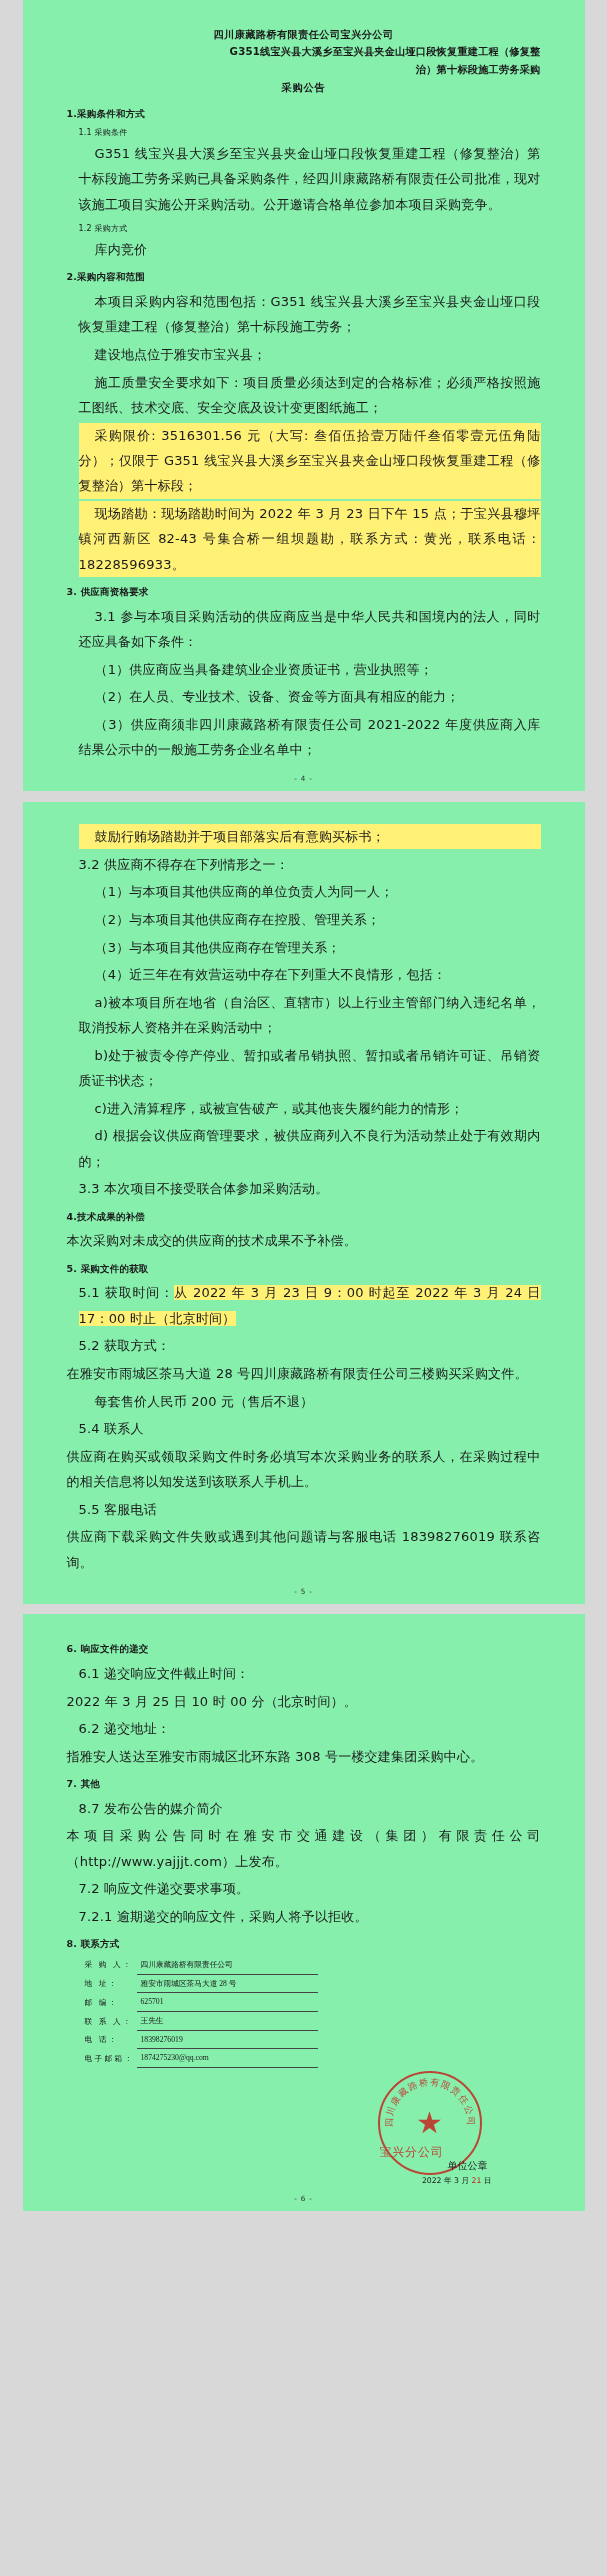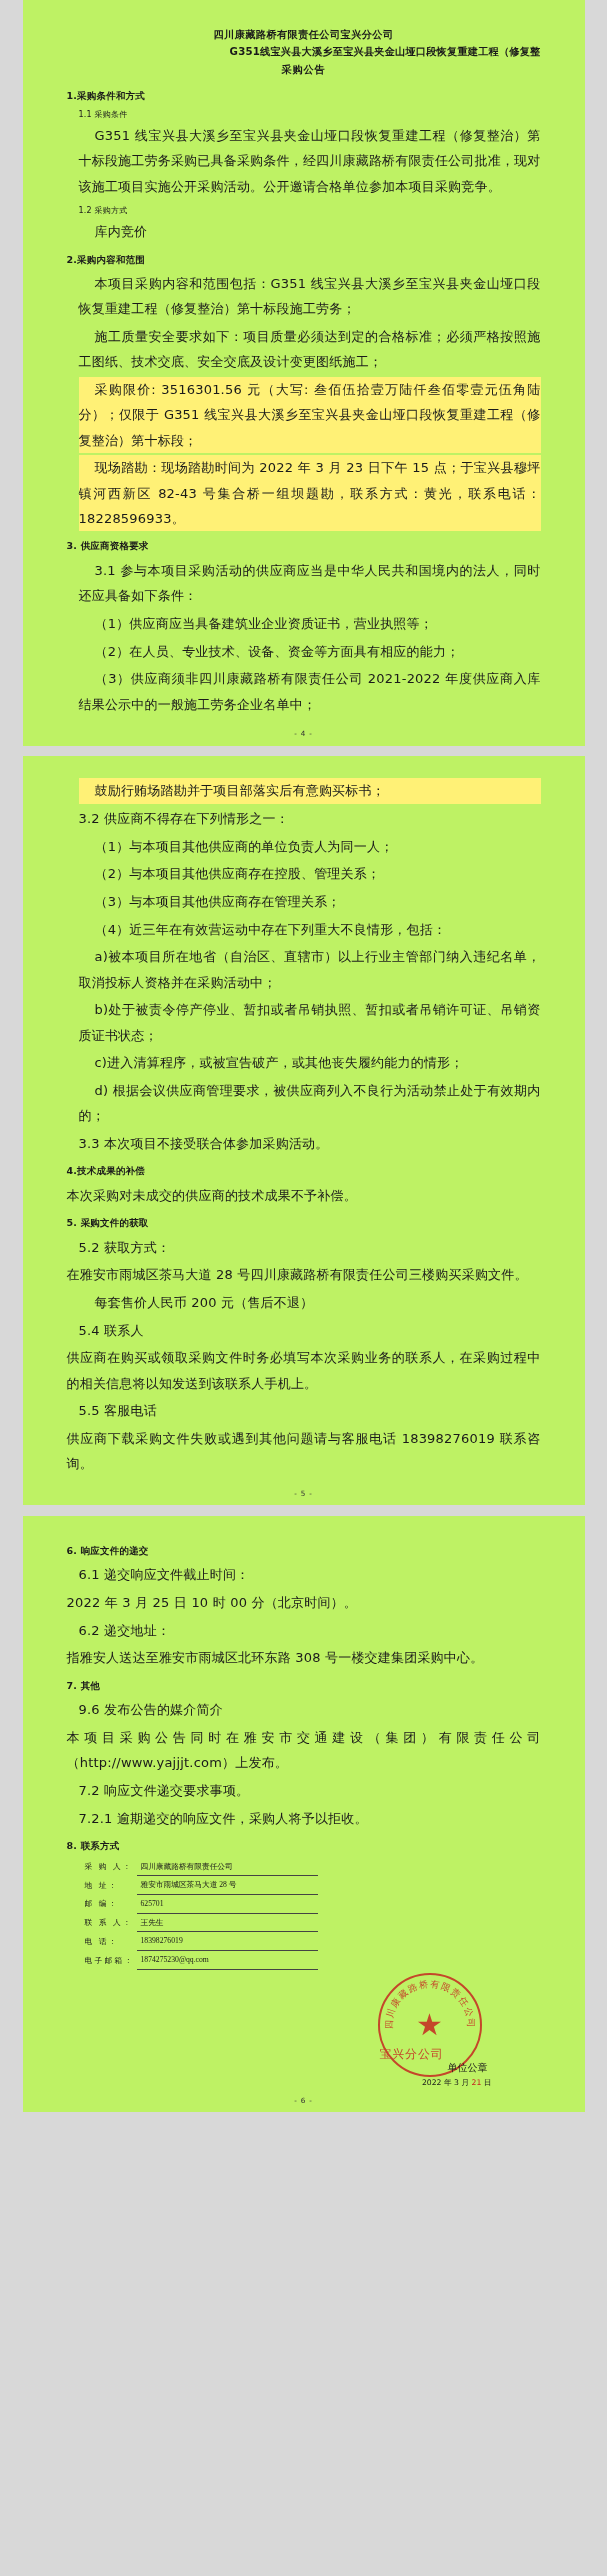--- a/index.html
+++ b/index.html
@@ -9,21 +9,21 @@
     font-family:"DejaVu Sans", sans-serif;
     -webkit-font-smoothing:antialiased;
   }
   .doc{
     width:607px;
     margin:0 auto;
     padding:0;
     box-sizing:border-box;
   }
   .page{
-    background:#bef264;
+    background:#86efac;
     width:562px;
     margin:0 auto 10.6px auto;
     padding:20px 44px 7.6px 44px;
     box-sizing:border-box;
     position:relative;
     color:#1a1a1a;
   }
   .page.first{padding-top:26px;}
   .title-block{text-align:center;margin-bottom:10.6px;}
   .t1{font-size:10.2px;font-weight:bold;line-height:1.7;letter-spacing:0.4px;}
@@ -110,31 +110,33 @@
 </style>
 </head>
 <body>
 
 <div class="doc">
 
   <div class="page first">
     <div class="title-block">
       <div class="t1">四川康藏路桥有限责任公司宝兴分公司</div>
       <div class="t2">G351线宝兴县大溪乡至宝兴县夹金山垭口段恢复重建工程（修复整</div>
+      <div class="t2">治）第十标段施工劳务采购</div>
       <div class="t3">采购公告</div>
     </div>
 
     <div class="h2">1.采购条件和方式</div>
     <div class="h3">1.1 采购条件</div>
     <p class="body ind2">G351 线宝兴县大溪乡至宝兴县夹金山垭口段恢复重建工程（修复整治）第十标段施工劳务采购已具备采购条件，经四川康藏路桥有限责任公司批准，现对该施工项目实施公开采购活动。公开邀请合格单位参加本项目采购竞争。</p>
     <div class="h3">1.2 采购方式</div>
     <p class="body ind2">库内竞价</p>
 
     <div class="h2">2.采购内容和范围</div>
     <p class="body ind2">本项目采购内容和范围包括：G351 线宝兴县大溪乡至宝兴县夹金山垭口段恢复重建工程（修复整治）第十标段施工劳务；</p>
+    <p class="body ind2">建设地点位于雅安市宝兴县；</p>
     <p class="body ind2">施工质量安全要求如下：项目质量必须达到定的合格标准；必须严格按照施工图纸、技术交底、安全交底及设计变更图纸施工；</p>
     <p class="body ind2 hl">采购限价: 3516301.56 元（大写: 叁佰伍拾壹万陆仟叁佰零壹元伍角陆分）；仅限于 G351 线宝兴县大溪乡至宝兴县夹金山垭口段恢复重建工程（修复整治）第十标段；</p>
     <p class="body ind2 hl">现场踏勘：现场踏勘时间为 2022 年 3 月 23 日下午 15 点；于宝兴县穆坪镇河西新区 82-43 号集合桥一组坝题勘，联系方式：黄光，联系电话：18228596933。</p>
 
     <div class="h2">3. 供应商资格要求</div>
     <p class="body ind2">3.1 参与本项目采购活动的供应商应当是中华人民共和国境内的法人，同时还应具备如下条件：</p>
     <p class="body ind2">（1）供应商应当具备建筑业企业资质证书，营业执照等；</p>
     <p class="body ind2">（2）在人员、专业技术、设备、资金等方面具有相应的能力；</p>
     <p class="body ind2">（3）供应商须非四川康藏路桥有限责任公司 2021-2022 年度供应商入库结果公示中的一般施工劳务企业名单中；</p>
 
@@ -151,40 +153,43 @@
     <p class="body ind2">a)被本项目所在地省（自治区、直辖市）以上行业主管部门纳入违纪名单，取消投标人资格并在采购活动中；</p>
     <p class="body ind2">b)处于被责令停产停业、暂扣或者吊销执照、暂扣或者吊销许可证、吊销资质证书状态；</p>
     <p class="body ind2">c)进入清算程序，或被宣告破产，或其他丧失履约能力的情形；</p>
     <p class="body ind2">d) 根据会议供应商管理要求，被供应商列入不良行为活动禁止处于有效期内的；</p>
     <p class="body ind3">3.3 本次项目不接受联合体参加采购活动。</p>
 
     <div class="h2">4.技术成果的补偿</div>
     <p class="body noind">本次采购对未成交的供应商的技术成果不予补偿。</p>
 
     <div class="h2">5. 采购文件的获取</div>
+    <p class="body ind3">
+      <span>5.1 获取时间：</span><span class="hl">从 2022 年 3 月 23 日 9：00 时起至 2022 年 3 月 24 日 17：00 时止（北京时间）</span>
+    </p>
     <p class="body ind3">5.2 获取方式：</p>
     <p class="body noind">在雅安市雨城区茶马大道 28 号四川康藏路桥有限责任公司三楼购买采购文件。</p>
     <p class="body ind2">每套售价人民币 200 元（售后不退）</p>
     <p class="body ind3">5.4 联系人</p>
     <p class="body noind">供应商在购买或领取采购文件时务必填写本次采购业务的联系人，在采购过程中的相关信息将以知发送到该联系人手机上。</p>
     <p class="body ind3">5.5 客服电话</p>
     <p class="body noind">供应商下载采购文件失败或遇到其他问题请与客服电话 18398276019 联系咨询。</p>
 
     <div class="pagenum">- 5 -</div>
   </div>
 
   <div class="page">
     <div class="h2">6. 响应文件的递交</div>
     <p class="body ind3">6.1 递交响应文件截止时间：</p>
     <p class="body noind">2022 年 3 月 25 日 10 时 00 分（北京时间）。</p>
     <p class="body ind3">6.2 递交地址：</p>
     <p class="body noind">指雅安人送达至雅安市雨城区北环东路 308 号一楼交建集团采购中心。</p>
 
     <div class="h2">7. 其他</div>
-    <p class="body ind3">9.6 发布公告的媒介简介</p>
+    <p class="body ind3">8.7 发布公告的媒介简介</p>
     <p class="body noind">本项目采购公告同时在雅安市交通建设（集团）有限责任公司（http://www.yajjjt.com）上发布。</p>
     <p class="body ind3">7.2 响应文件递交要求事项。</p>
     <p class="body ind3">7.2.1 逾期递交的响应文件，采购人将予以拒收。</p>
 
     <div class="h2">8. 联系方式</div>
     <table class="contact-table">
       <tbody>
           <tr>
         <td class="contact-label">采 购 人：</td>
         <td class="contact-val">四川康藏路桥有限责任公司</td>

